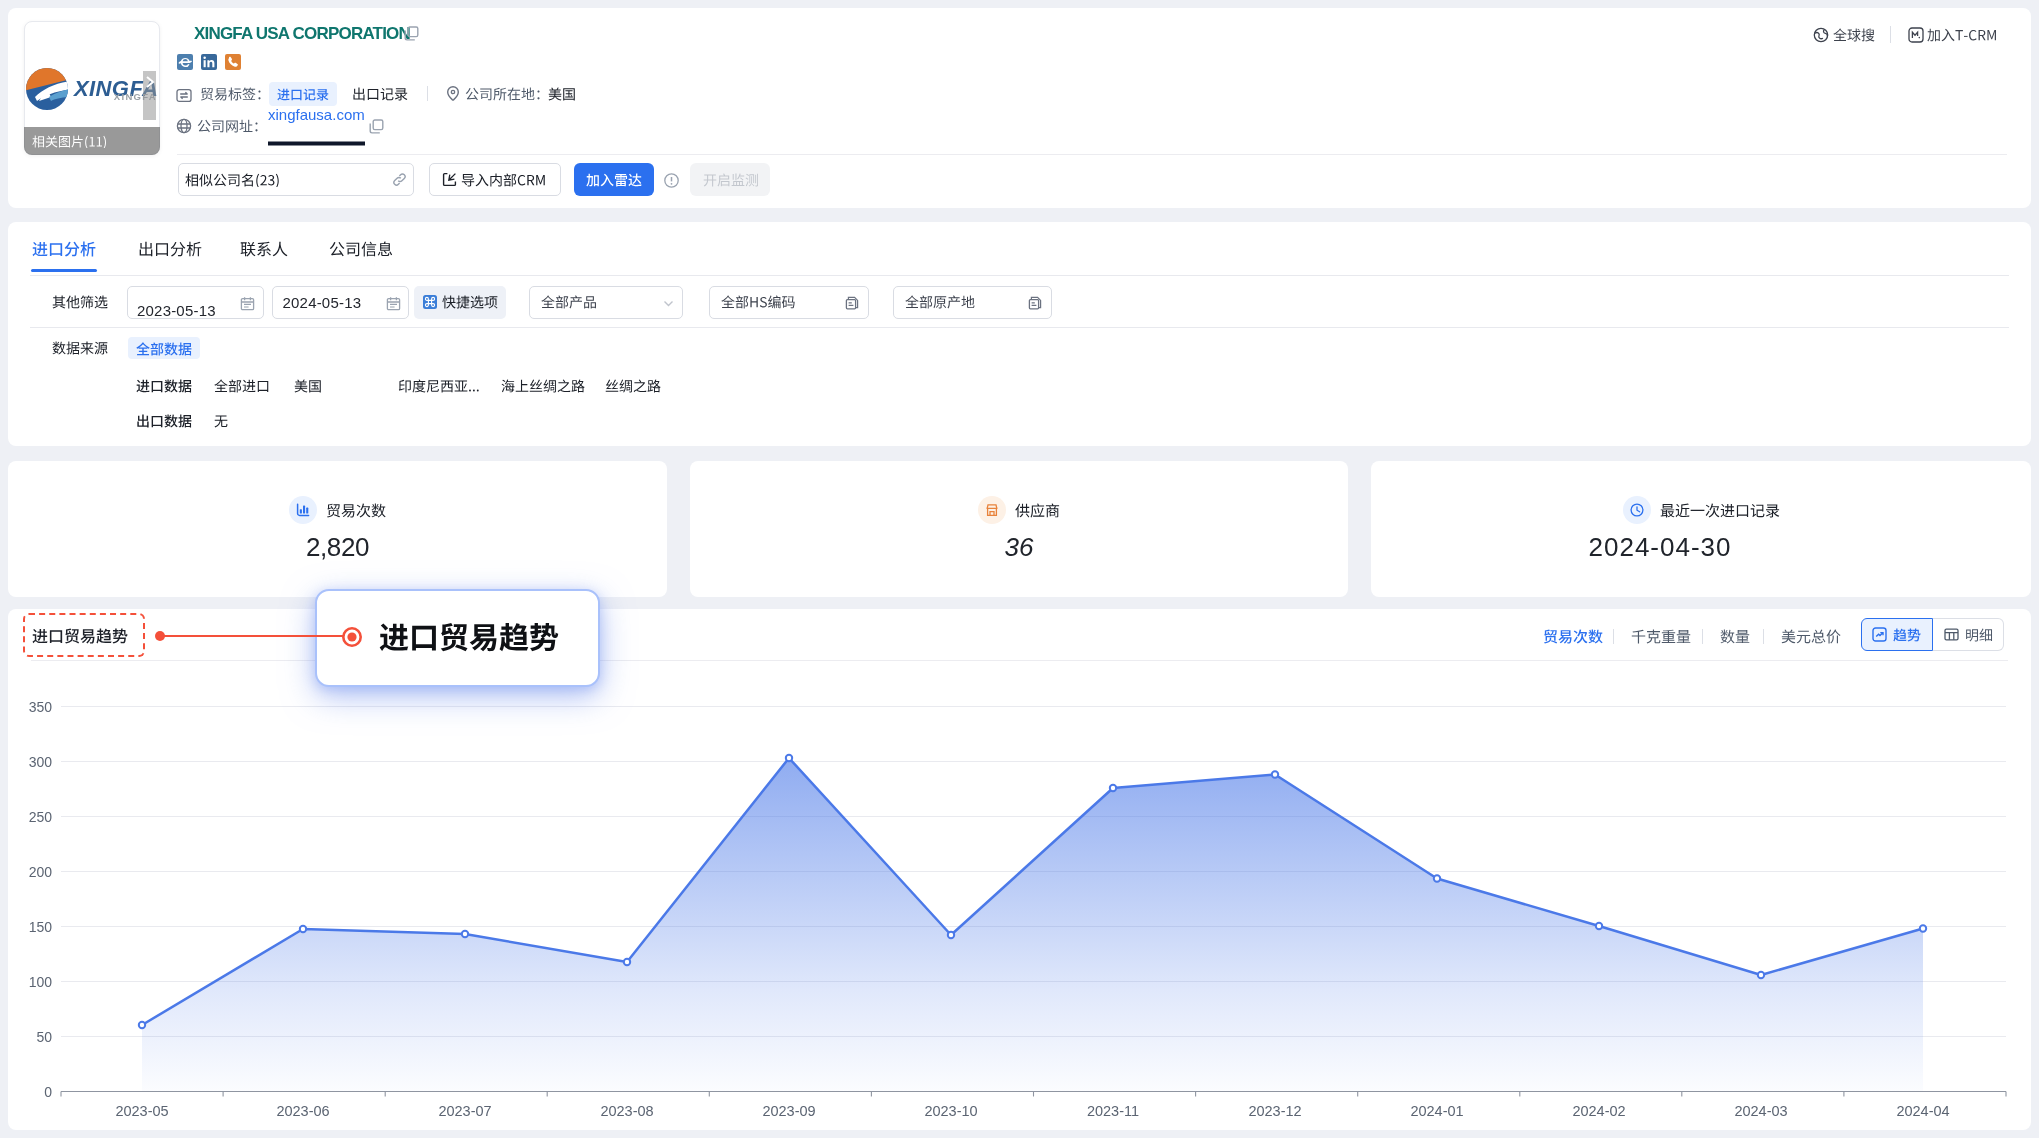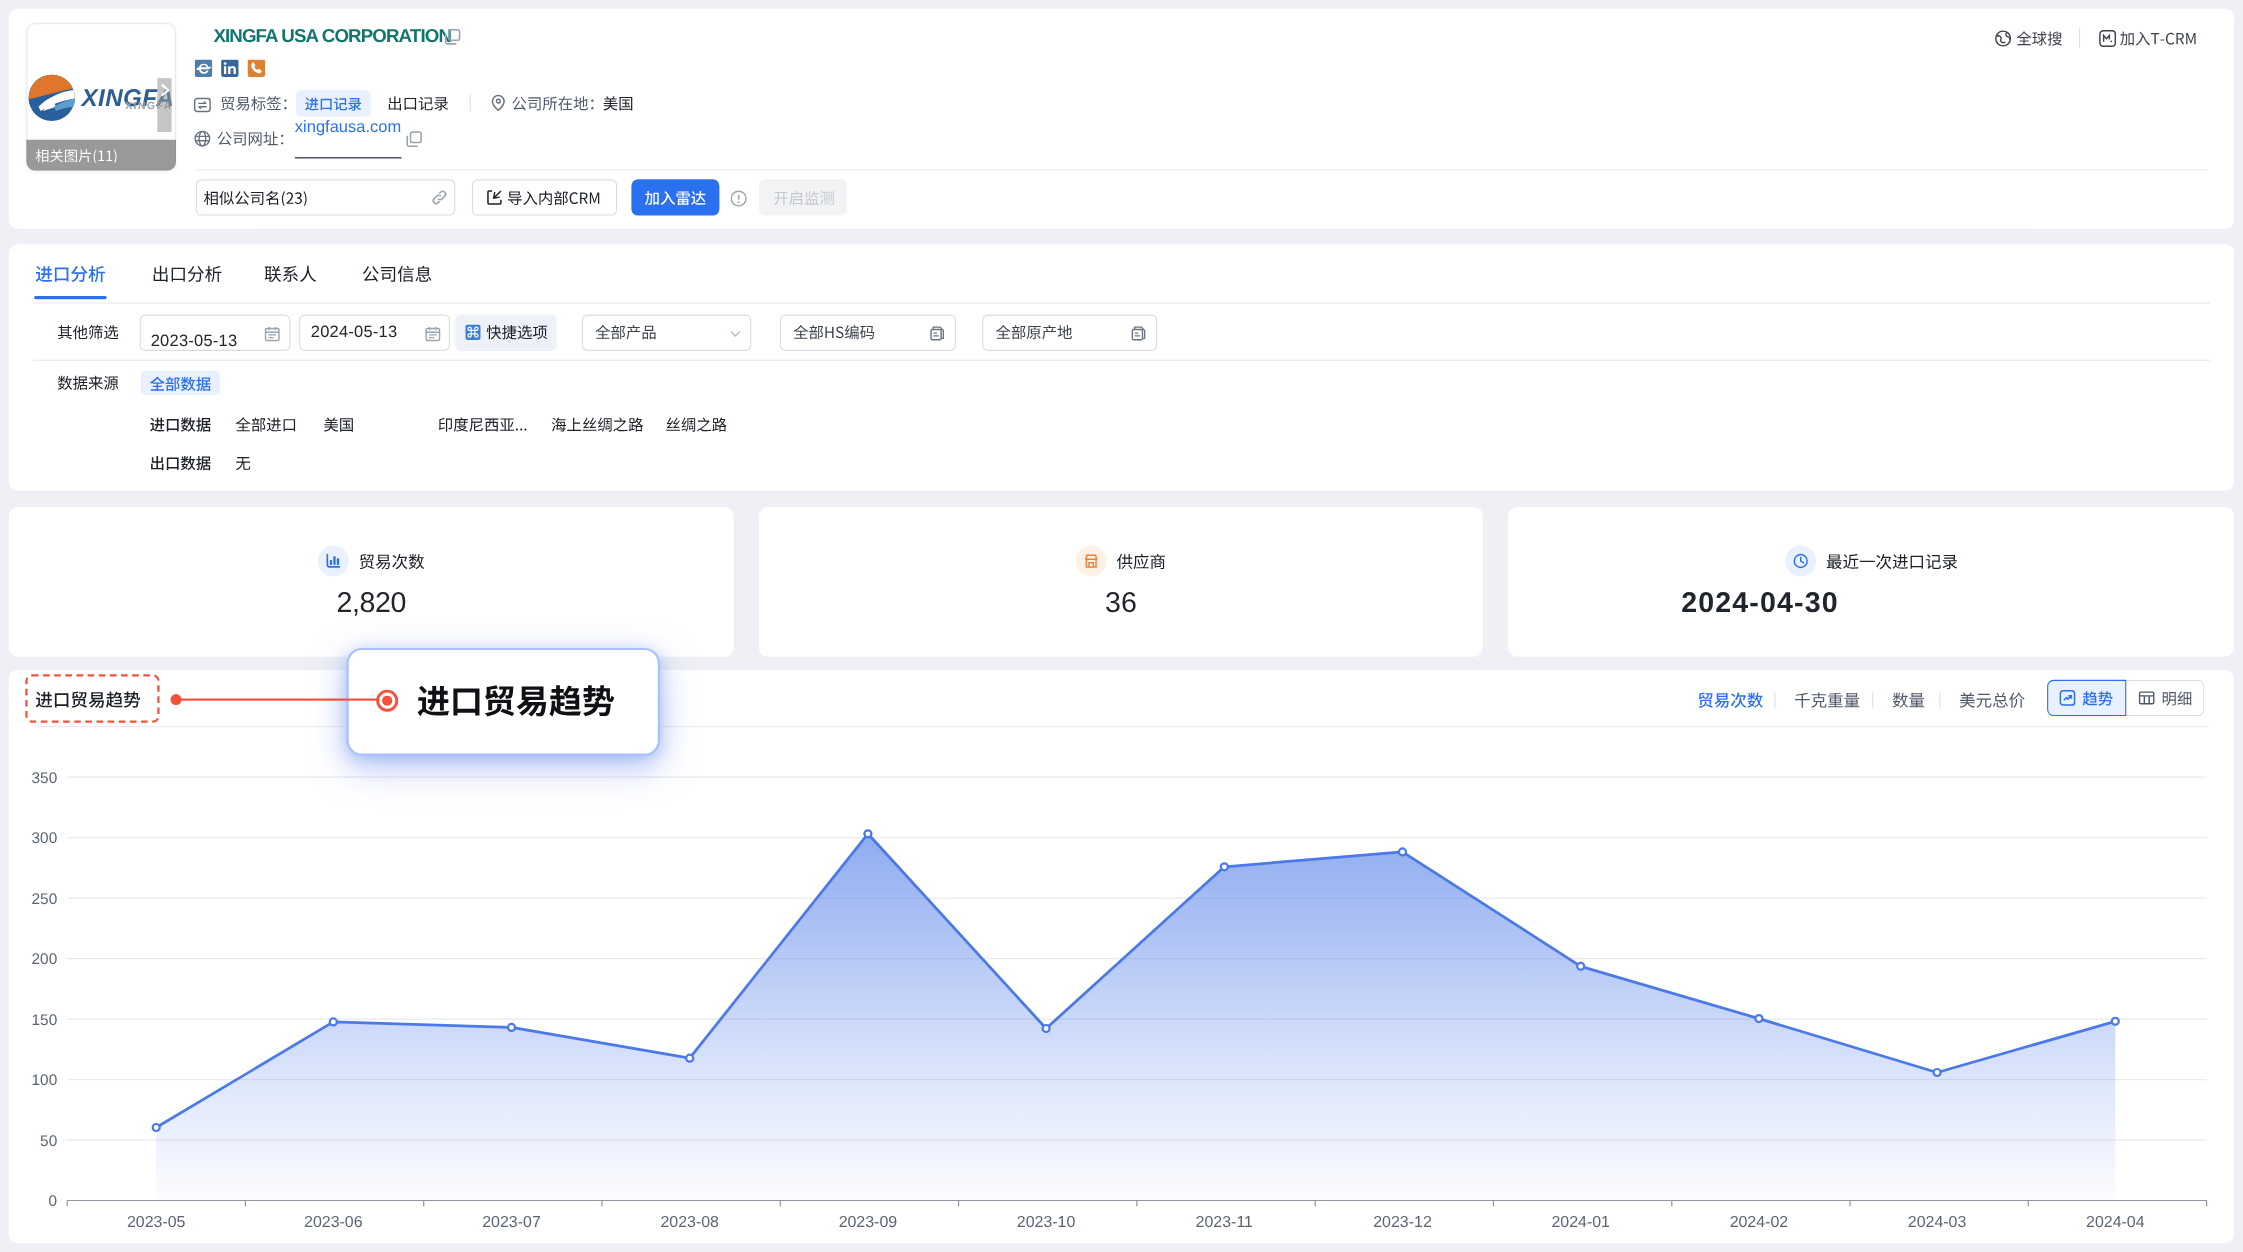--- a/index.html
+++ b/index.html
@@ -197,21 +197,21 @@
       <path d="M8 1.8 a5.3 5.3 0 0 1 5.3 5.3 c0 3.4-3.4 6.6-4.8 7.8 a.8.8 0 0 1-1 0 C6.1 13.7 2.7 10.5 2.7 7.1 A5.3 5.3 0 0 1 8 1.8 z" fill="none" stroke="#6b7280" stroke-width="1.4"></path>
       <circle cx="8" cy="7" r="1.7" fill="none" stroke="#6b7280" stroke-width="1.3"></circle>
     </svg>
     <svg class="abs" style="left:176px;top:118px" width="16" height="16" viewBox="0 0 16 16">
       <g fill="none" stroke="#6b7280" stroke-width="1.3">
         <circle cx="8" cy="8" r="6.6"></circle>
         <ellipse cx="8" cy="8" rx="3" ry="6.6"></ellipse>
         <path d="M1.6 6 h12.8 M1.6 10 h12.8"></path>
       </g>
     </svg>
-    <div class="abs" style="left:268px;top:125.5px;transform:translate(0,-50%);font-size:15px;font-weight:400;color:#2b70ef;white-space:nowrap;line-height:1;border-bottom:1px solid #0f172a;padding-bottom:20px;">xingfausa.com</div>
+    <div class="abs" style="left:268px;top:125.5px;transform:translate(0,-50%);font-size:15px;font-weight:400;color:#2b70ef;white-space:nowrap;line-height:1;border-bottom:4px solid #0f172a;padding-bottom:20px;">xingfausa.com</div>
     <svg class="abs" style="left:369px;top:118.5px" width="15" height="15" viewBox="0 0 15 15">
       <rect x="4.2" y="1" width="9.6" height="9.6" rx="1.6" fill="none" stroke="#9aa3b0" stroke-width="1.4"></rect>
       <path d="M10.8 13.9 H3 A1.8 1.8 0 0 1 1.2 12.1 V4.4" fill="none" stroke="#9aa3b0" stroke-width="1.4"></path>
     </svg>
     <div class="abs" style="left:177px;top:154px;width:1830px;height:1px;background:#ececf0"></div>
     <div class="abs" style="left:178px;top:163px;width:236px;height:33px;border:1px solid #d9dce3;border-radius:5px"></div>
     <svg class="abs" style="left:392px;top:172px" width="15" height="15" viewBox="0 0 15 15">
       <g fill="none" stroke="#9aa3b0" stroke-width="1.4">
         <path d="M6.2 8.8 a2.6 2.6 0 0 0 3.7 0 l2.4-2.4 a2.6 2.6 0 0 0-3.7-3.7 l-1.2 1.2"></path>
         <path d="M8.8 6.2 a2.6 2.6 0 0 0-3.7 0 L2.7 8.6 a2.6 2.6 0 0 0 3.7 3.7 l1.2-1.2"></path>
@@ -295,27 +295,27 @@
     </svg>
     <div class="abs" style="left:337.5px;transform:translateX(-50%);top:546.5px;transform:translate(-50%,-50%);font-size:26px;font-weight:500;color:#20242b;white-space:nowrap;line-height:1;letter-spacing:-0.4px;">2,820</div>
     <div class="abs" style="left:978px;top:496px;width:28px;height:28px;border-radius:50%;background:#fdf1e6"></div>
     <svg class="abs" style="left:985px;top:503px" width="14" height="14" viewBox="0 0 14 14">
       <g fill="none" stroke="#e8823b" stroke-width="1.3">
         <path d="M2.2 5.4 L3 1.8 h8 l.8 3.6"></path>
         <path d="M1.6 5.4 h10.8 M2.6 5.6 v6.8 h8.8 V5.6"></path>
         <path d="M5 12.2 V8.6 h4 v3.6"></path>
       </g>
     </svg>
-    <div class="abs" style="left:1019px;transform:translateX(-50%);top:546.5px;transform:translate(-50%,-50%);font-size:26px;font-weight:500;color:#20242b;white-space:nowrap;line-height:1;">36</div>
+    <div class="abs" style="left:1019px;transform:translateX(-50%);top:546.5px;transform:translate(-50%,-50%);font-size:26px;font-weight:500;color:#20242b;white-space:nowrap;line-height:1;font-style:italic;">36</div>
     <div class="abs" style="left:1622.5px;top:496px;width:28px;height:28px;border-radius:50%;background:#e9f1fe"></div>
     <svg class="abs" style="left:1629.5px;top:503px" width="14" height="14" viewBox="0 0 14 14">
       <circle cx="7" cy="7" r="5.9" fill="none" stroke="#2b70ef" stroke-width="1.3"></circle>
       <path d="M7 3.8 V7.2 L9.6 8.8" fill="none" stroke="#2b70ef" stroke-width="1.3" stroke-linecap="round"></path>
     </svg>
-    <div class="abs" style="left:1600px;transform:translateX(-50%);top:546.5px;transform:translate(-50%,-50%);font-size:26px;font-weight:700;color:#20242b;white-space:nowrap;line-height:1;letter-spacing:1.0px;">2024-04-30</div>
+    <div class="abs" style="left:1660px;transform:translateX(-50%);top:546.5px;transform:translate(-50%,-50%);font-size:26px;font-weight:400;color:#20242b;white-space:nowrap;line-height:1;letter-spacing:1.0px;">2024-04-30</div>
     <div class="abs" style="left:23px;top:613px;width:122px;height:44px;border:2px dashed #f4503a;border-radius:6px"></div>
     <div class="abs" style="left:160px;top:635px;width:184px;height:2px;background:#f4503a;z-index:30"></div>
     <div class="abs" style="left:155px;top:631px;width:10px;height:10px;border-radius:50%;background:#f4503a;z-index:30"></div>
     <div class="abs" style="left:315px;top:589px;width:285px;height:98px;background:#fff;border:2px solid #a9c1fb;border-radius:14px;box-shadow:0 10px 32px rgba(120,150,238,.55),0 3px 12px rgba(120,150,238,.38);z-index:20"></div>
     <svg class="abs" style="left:341px;top:625.5px;z-index:31" width="22" height="22" viewBox="0 0 22 22">
       <circle cx="11" cy="11" r="8.7" fill="#fff" stroke="#f4503a" stroke-width="2.6"></circle>
       <circle cx="11" cy="11" r="4.6" fill="#f4503a"></circle>
     </svg>
     <div class="abs" style="left:1613px;top:629px;width:1px;height:15px;background:#dcdfe6"></div>
     <div class="abs" style="left:1702px;top:629px;width:1px;height:15px;background:#dcdfe6"></div>

